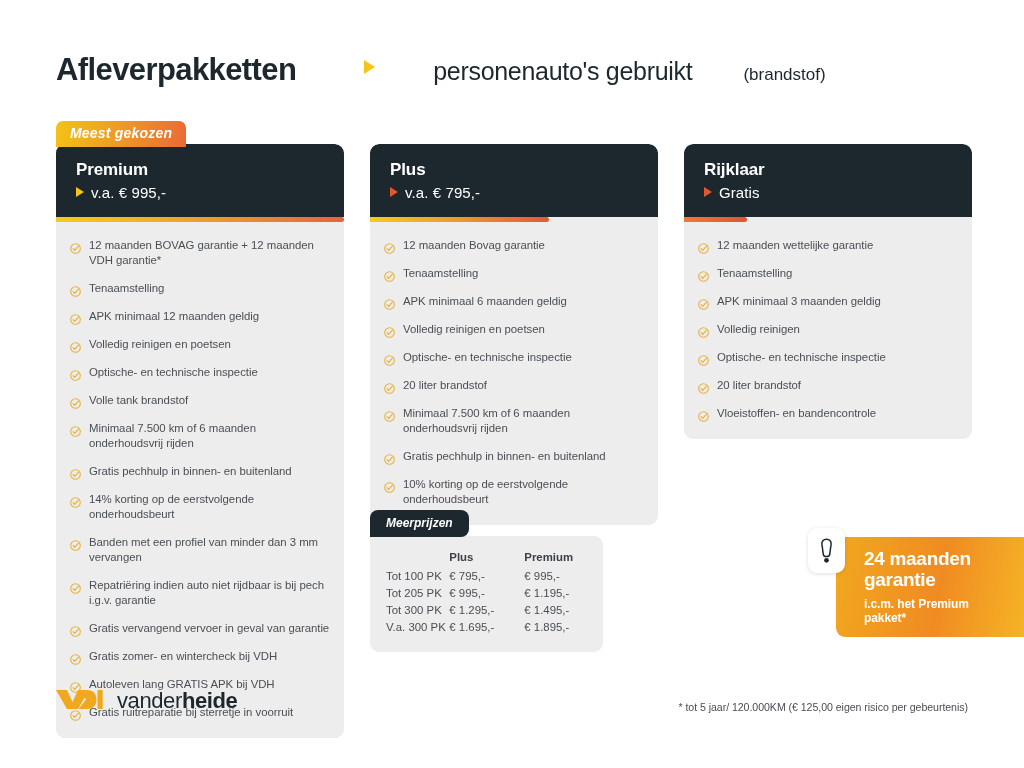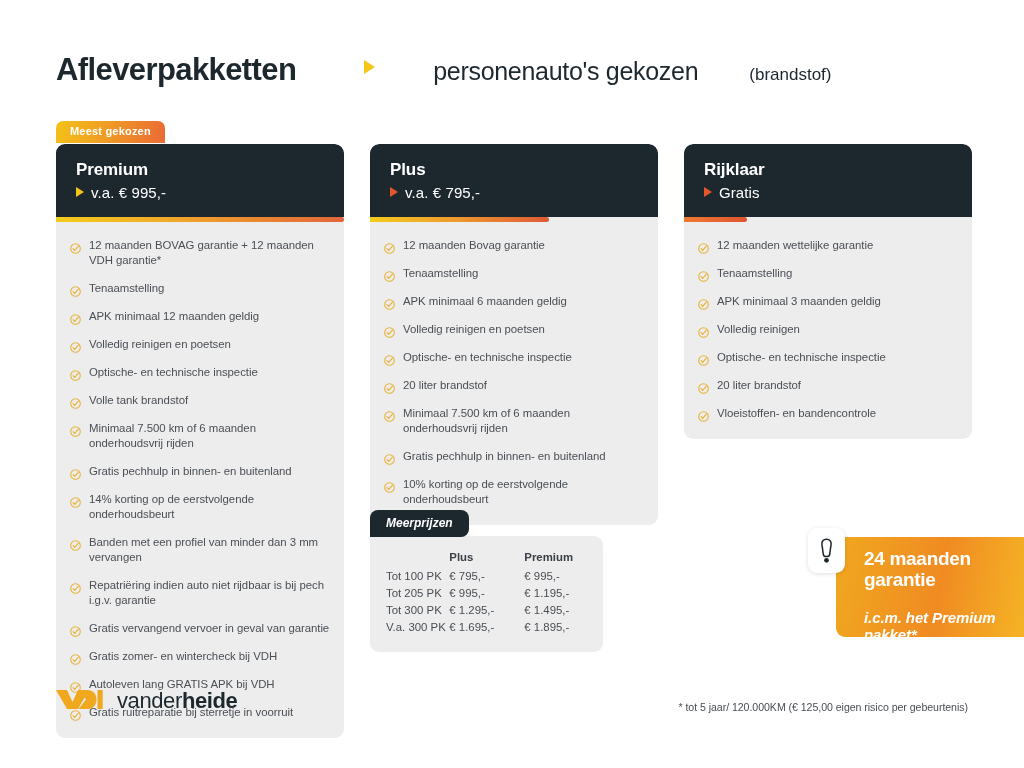--- a/index.html
+++ b/index.html
@@ -38,21 +38,21 @@
   .card-2 { left: 370px; top: 144px; }
   .card-3 { left: 684px; top: 144px; }
 
   .badge-most {
     position: absolute;
     left: 56px; top: 121px;
     padding: 4px 14px 6px 14px;
     border-radius: 7px 7px 0 0;
     background: linear-gradient(100deg, #f3c218 0%, #f0a323 38%, #ea6a35 100%);
     color: #ffffff;
-    font-size: 11px; font-weight: 700; 
+    font-size: 14px; font-weight: 700; font-style: italic;
     letter-spacing: 0.2px;
     z-index: 3;
   }
 
   .card-head {
     background: #1d272e;
     padding: 16px 20px 16px 20px;
     border-radius: 9px 9px 0 0;
     position: relative;
   }
@@ -124,22 +124,22 @@
     width: 188px; height: 100px;
     background: linear-gradient(100deg, #f0a81f 0%, #f08b22 55%, #f5b325 100%);
     border-radius: 9px 0 0 9px;
     padding: 12px 16px 0 28px;
   }
   .guar-title {
     color: #ffffff; font-size: 19px; font-weight: 700; line-height: 1.08;
     letter-spacing: -0.3px;
   }
   .guar-sub {
-    color: #ffffff; font-size: 15px; font-weight: 700; font-style: italic;
-    margin-top: 19px; letter-spacing: -0.1px;
+    color: #ffffff; font-size: 12px; font-weight: 700; 
+    margin-top: 7px; letter-spacing: -0.1px;
   }
   .guar-icon {
     position: absolute; left: -28px; top: -9px;
     width: 37px; height: 45px; background: #ffffff;
     border-radius: 9px;
     box-shadow: 0 1px 4px rgba(0,0,0,0.13);
     display: flex; align-items: center; justify-content: center;
   }
 
   
@@ -153,21 +153,21 @@
   }
 </style>
 </head>
 <body>
 
 <div class="page">
 
   <div class="hdr">
     <span class="hdr-title">Afleverpakketten</span>
     <span class="hdr-arrow"></span>
-    <span class="hdr-sub">personenauto's gekozen</span>
+    <span class="hdr-sub">personenauto's gebruikt</span>
     <span class="hdr-sub2">(brandstof)</span>
   </div>
 
   <div class="badge-most">Meest gekozen</div>
 
   <div class="card card-1">
     <div class="card-head">
       <div class="card-title">Premium</div>
       <div class="card-price-row">
         <span class="tri tri-yellow"></span>

